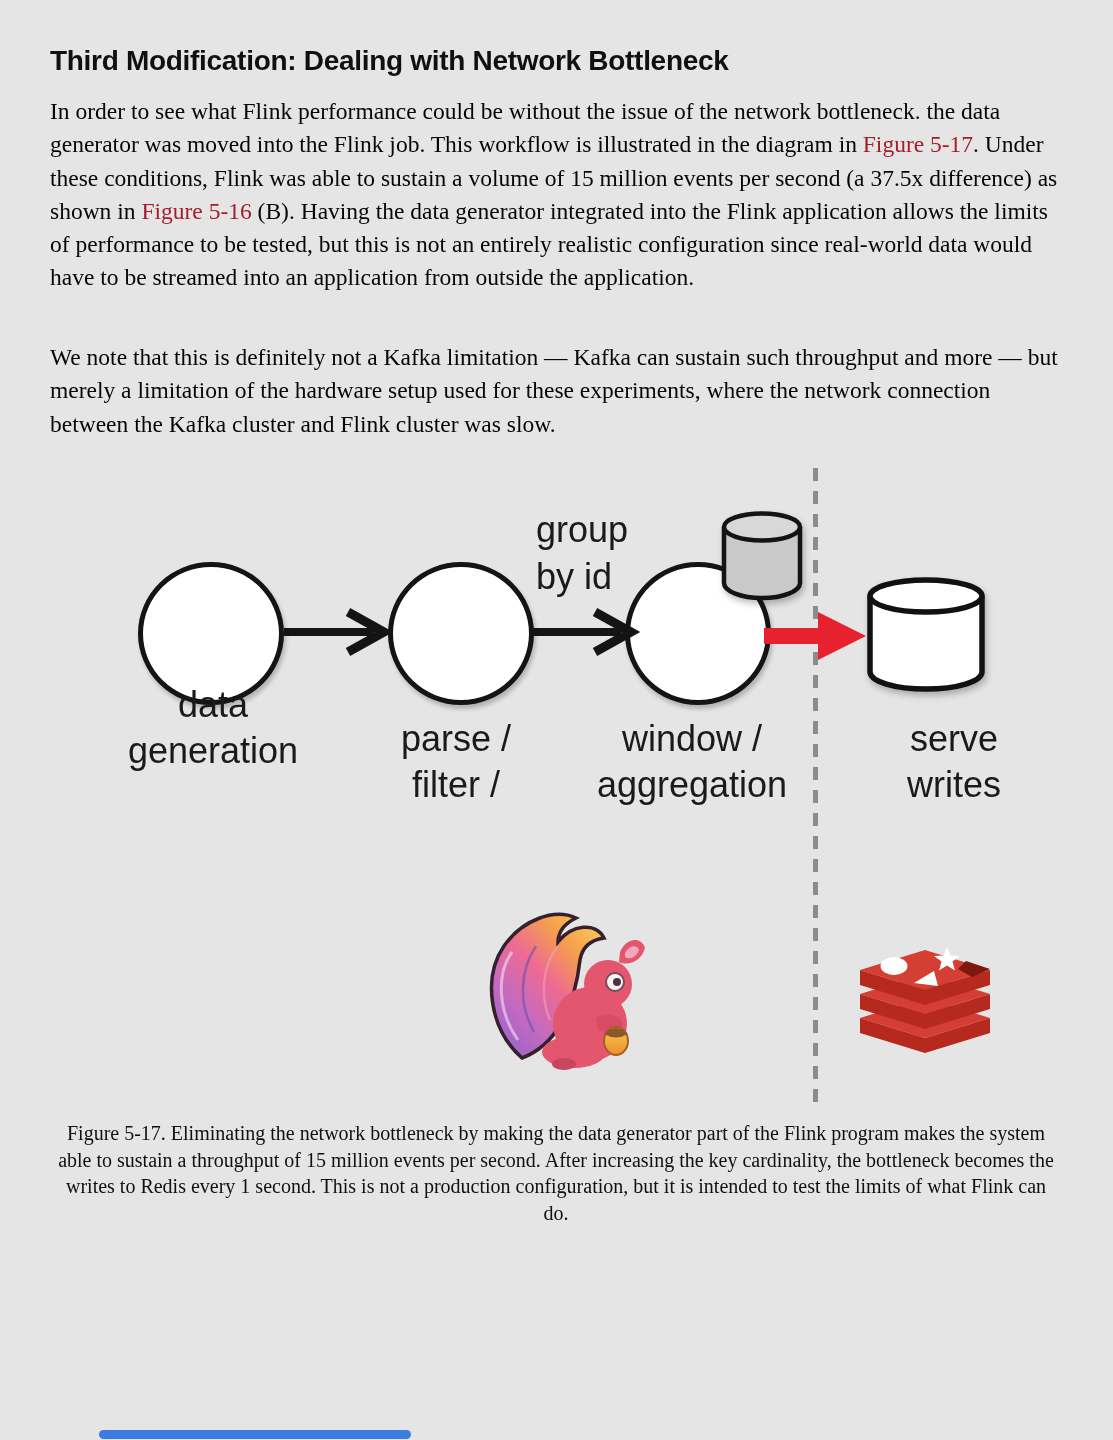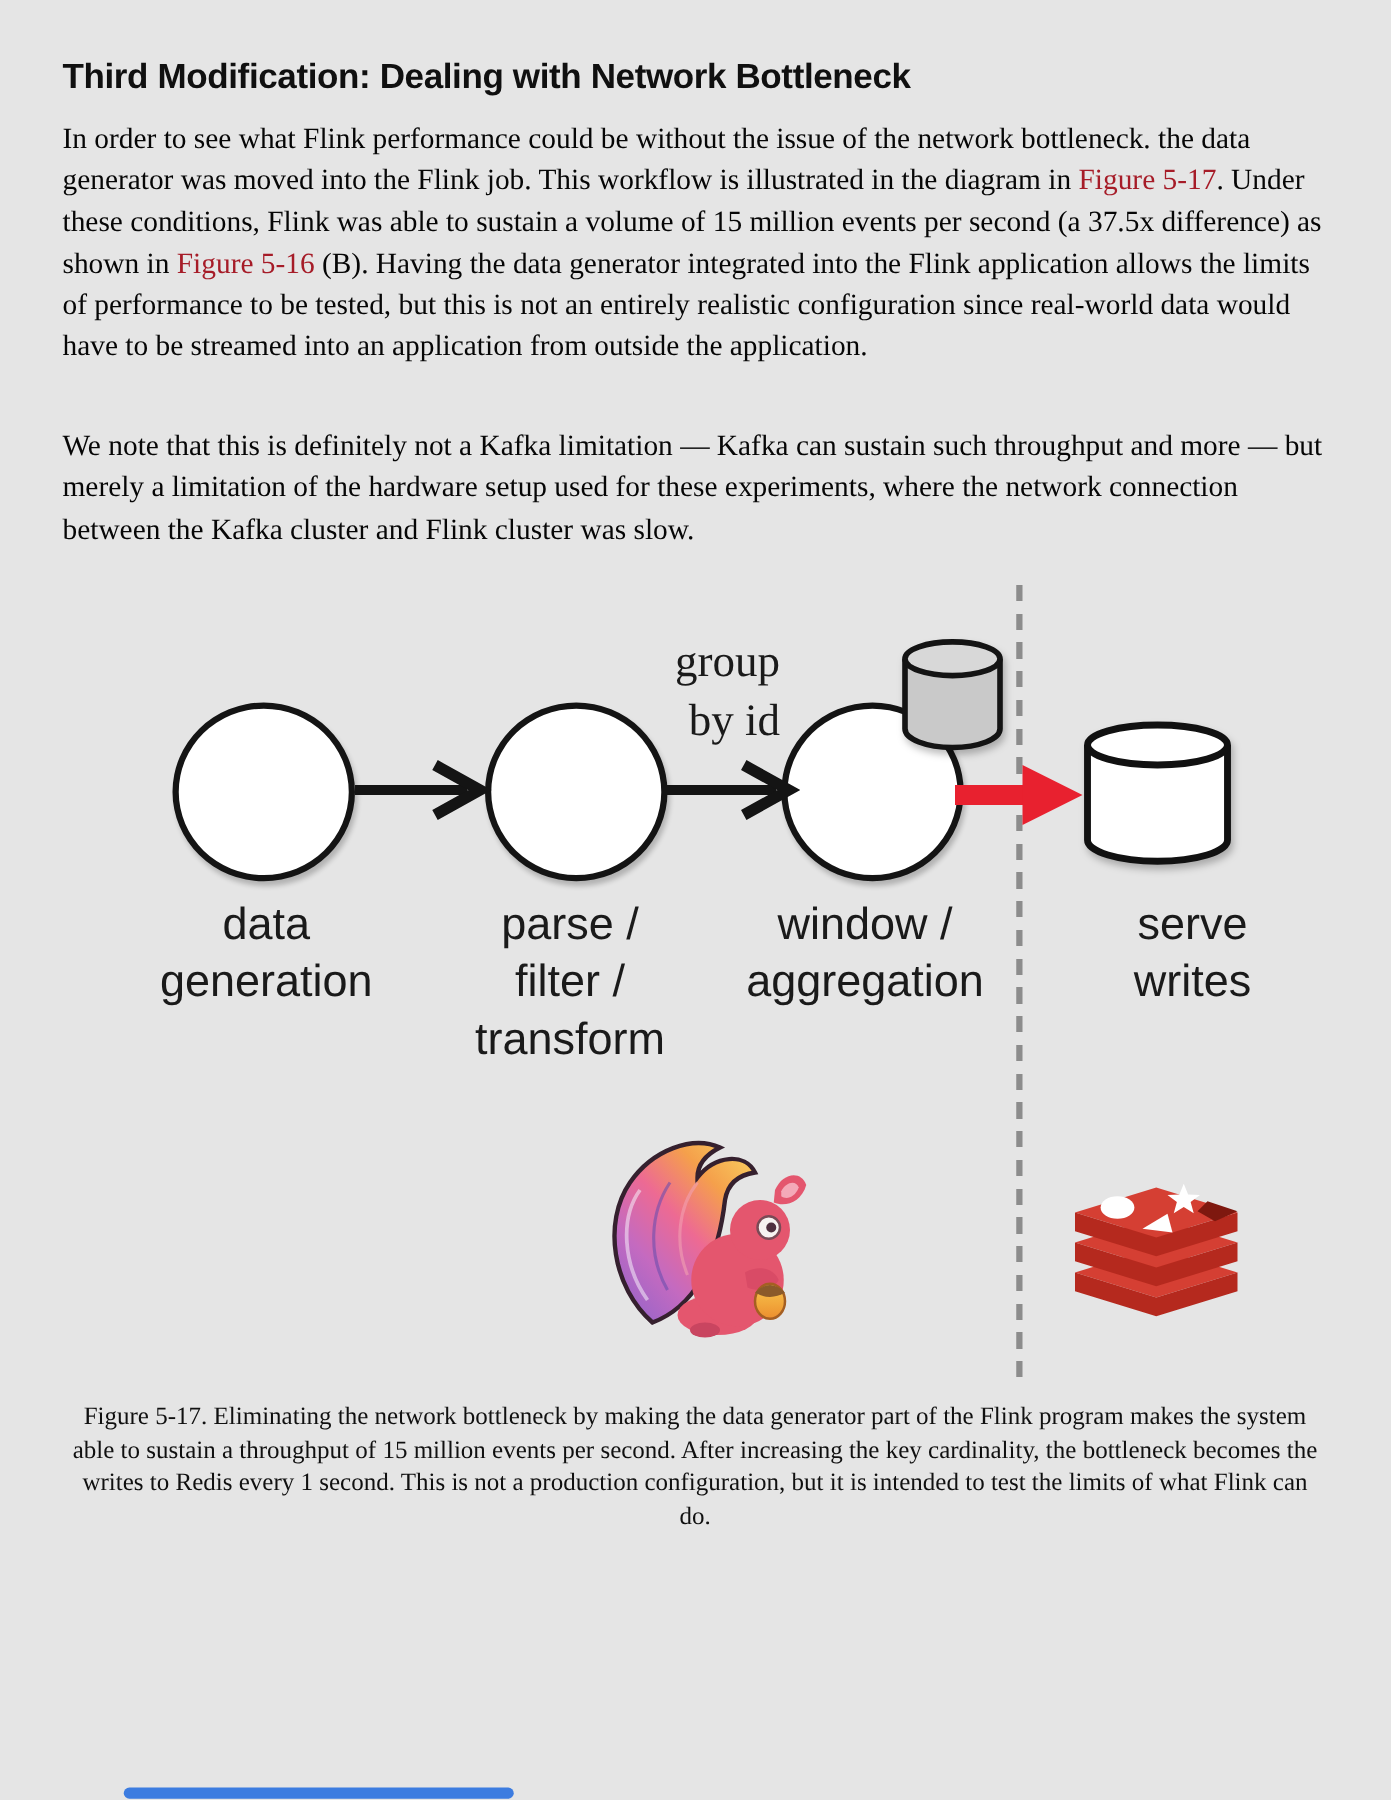--- a/index.html
+++ b/index.html
@@ -33,22 +33,22 @@
     background:#ffffff; border:5px solid #141414; border-radius:50%;
     box-shadow:2px 4px 4px rgba(0,0,0,0.22);
   }
   .c1 { left:138px; } .c2 { left:388px; } .c3 { left:625px; }
   .shadowed { filter:drop-shadow(2px 4px 3px rgba(0,0,0,0.25)); }
   .diag-label {
     position:absolute; transform:translateX(-50%); text-align:center; z-index:3;
     font-family:"Liberation Sans", sans-serif; font-size:36px; line-height:46px; color:#1a1a1a;
   }
   .group-label {
-    position:absolute; transform:translateX(-50%); text-align:right; z-index:3;
-    font-family:Liberation Serif, serif; font-size:36px; line-height:47px; color:#1a1a1a;
+    position:absolute; transform:translateX(-50%); text-align:left; z-index:3;
+    font-family:Liberation Sans, sans-serif; font-size:36px; line-height:47px; color:#1a1a1a;
   }
   svg.icon { position:absolute; z-index:4; }
   svg.front { z-index:5; }
 
   .caption {
     position:absolute; left:56px; top:1120px; width:1000px;
     font-size:20px; line-height:26.5px; color:#101010;
     text-align:center;
   }
   .progress-bar {
@@ -96,28 +96,27 @@
   <svg class="icon shadowed" style="left:864px;top:574px" width="124" height="128" viewBox="0 0 124 128">
     <path d="M6,22 L6,98 A56,17 0 0 0 118,98 L118,22" fill="#ffffff" stroke="#111111" stroke-width="5.5"></path>
     <ellipse cx="62" cy="22" rx="56" ry="16" fill="#ffffff" stroke="#111111" stroke-width="5.5"></ellipse>
   </svg>
 
   <div class="group-label" style="left:582px;top:506px">
     <div>group</div>
     <div>by id</div>
   </div>
 
-  <div class="diag-label" style="left:213px;top:716px">
+  <div class="diag-label" style="left:213px;top:682px">
     <div>data</div>
     <div>generation</div>
   </div>
   <div class="diag-label" style="left:456px;top:716px">
     <div>parse /</div>
     <div>filter /</div>
-    <div>transform</div>
   </div>
   <div class="diag-label" style="left:692px;top:716px">
     <div>window /</div>
     <div>aggregation</div>
   </div>
   <div class="diag-label" style="left:954px;top:716px">
     <div>serve</div>
     <div>writes</div>
   </div>
 

